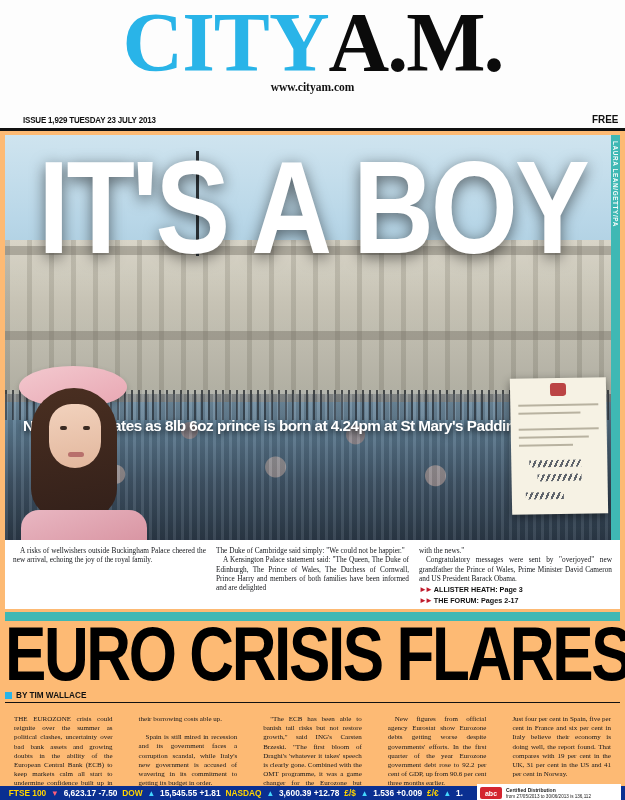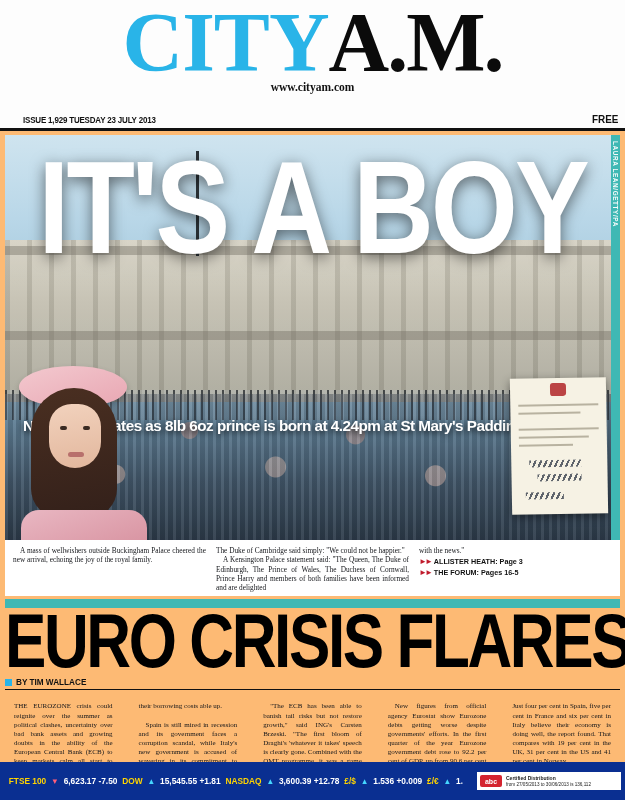--- a/index.html
+++ b/index.html
@@ -207,21 +207,21 @@
   .col{flex:1;}
   .col p{
     margin:9px;font-family:"Liberation Serif",serif;font-size:7.0px;
     line-height:1.31;color:#14161a;text-align:justify;text-indent:7px;
   }
   .col p.first{text-indent:0;}
   .col p.first:first-letter{font-weight:400;}
 
   
   .ticker{
-    position:absolute;left:0;right:0;bottom:0;height:38px;
+    position:absolute;left:0;right:0;bottom:0;height:14px;
     background:#0a2f91;display:flex;align-items:center;
   }
   .ticker-inner{
     flex:1;display:flex;align-items:center;gap:5px;padding-left:9px;
     white-space:nowrap;overflow:hidden;
     font-family:"Liberation Sans",sans-serif;font-size:8.6px;font-weight:700;
     transform:scaleX(0.97);transform-origin:left center;
   }
   .t-name{color:#ffd400;}
   .t-val{color:#ffffff;}
@@ -293,40 +293,41 @@
     </div>
 
     <div class="hero-teal-right"></div>
     <div class="hero-credit">LAURA LEAN/GETTY/PA</div>
   </div>
 
   <div class="capwrap">
     <div class="capcols">
       <div class="capcol">
         <div class="captext">
-          <p>A mass of wellwishers outside Buckingham Palace cheered the new arrival, echoing the joy of the royal family.</p>
+          <p>A risks of wellwishers outside Buckingham Palace cheered the new arrival, echoing the joy of the royal family.</p>
         </div>
       </div>
       <div class="capcol">
         <div class="captext">
           <p class="first">The Duke of Cambridge said simply: "We could not be happier."</p>
           <p>A Kensington Palace statement said: "The Queen, The Duke of Edinburgh, The Prince of Wales, The Duchess of Cornwall, Prince Harry and members of both families have been informed and are delighted</p>
         </div>
       </div>
       <div class="capcol">
         <div class="captext">
           <p class="first">with the news."</p>
+          <p>Congratulatory messages were sent by "overjoyed" new grandfather the Prince of Wales, Prime Minister David Cameron and US President Barack Obama.</p>
         </div>
         <div class="refline">
           <span class="arrows">►►</span>
           <span>ALLISTER HEATH: Page 3</span>
         </div>
         <div class="refline">
           <span class="arrows">►►</span>
-          <span>THE FORUM: Pages 16-5</span>
+          <span>THE FORUM: Pages 2-17</span>
         </div>
       </div>
     </div>
   </div>
 
   <div class="teal-rule"></div>
 
   <div class="mainhead">EURO CRISIS FLARES UP</div>
 
   <div class="byline">

